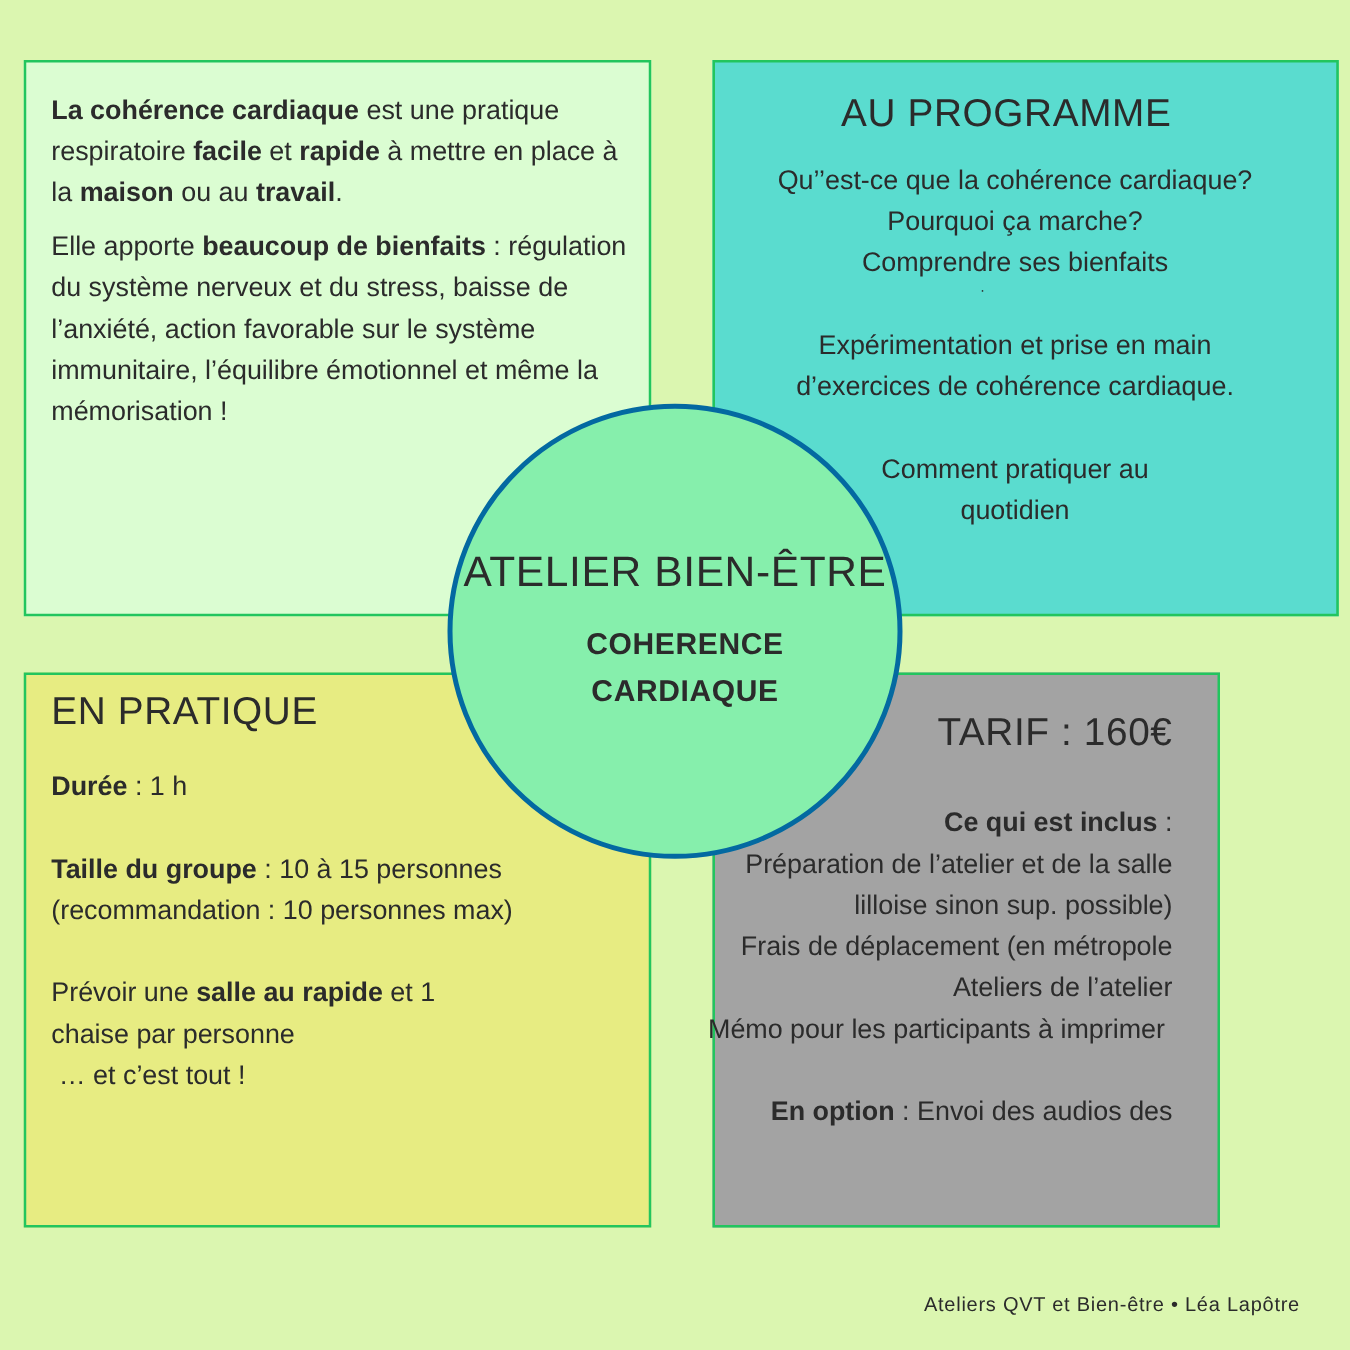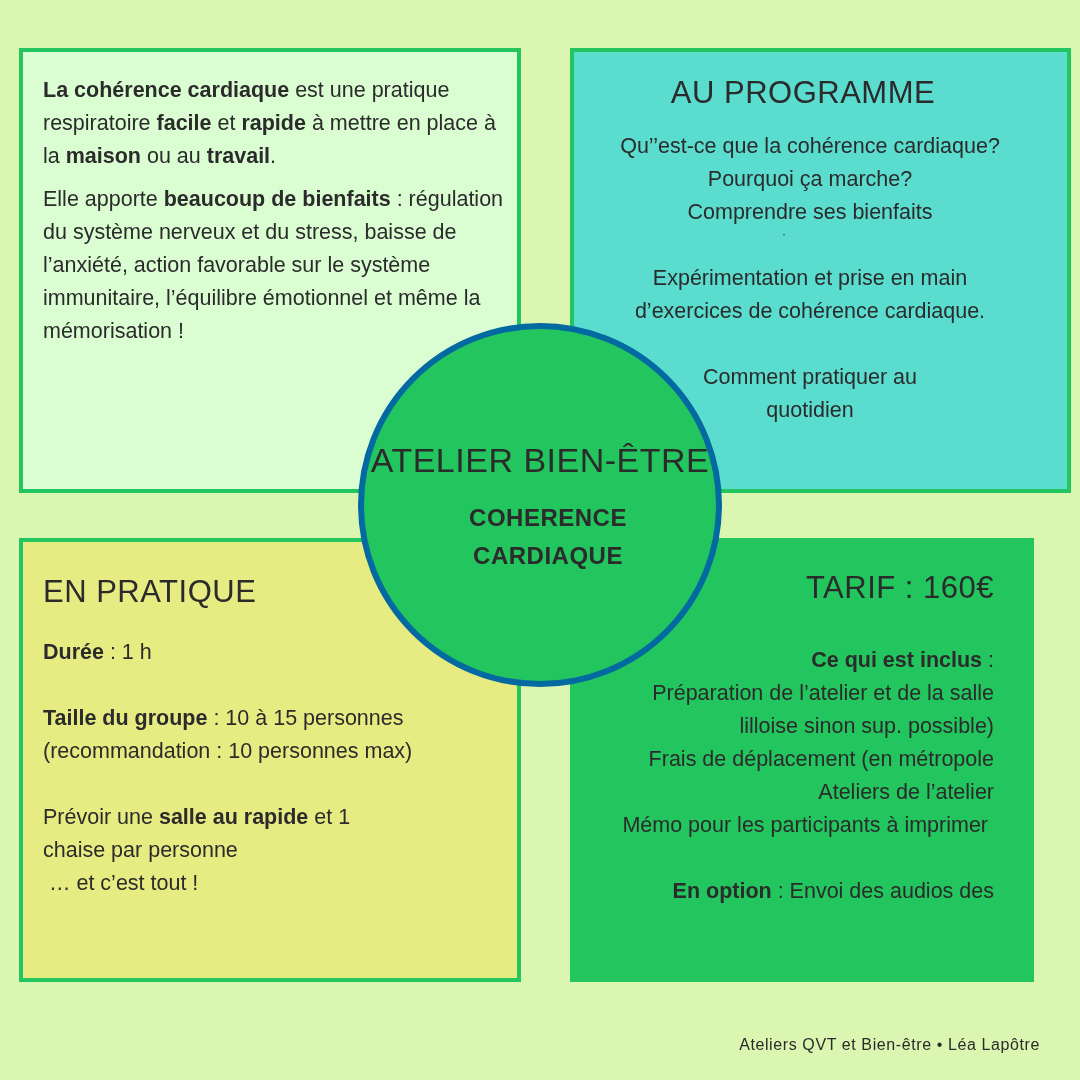--- a/index.html
+++ b/index.html
@@ -4,50 +4,50 @@
 <style>
   html, body { margin:0; padding:0; }
   body {
     width:1080px; height:1080px; position:relative; overflow:hidden;
     background:#dbf6b0;
     font-family:"Liberation Sans", sans-serif;
     color:#2b2b2b;
   }
   .box {
     position:absolute; box-sizing:border-box;
-    border:4px solid #22c55e;
+    border:2px solid #22c55e;
   }
   #box-tl { left:19px; top:48px; width:502px; height:445px; background:#dbfdd2; }
   #box-tr { left:570px; top:48px; width:501px; height:445px; background:#5adccf; }
   #box-bl { left:19px; top:538px; width:502px; height:444px; background:#e7ec82; }
-  #box-br { left:570px; top:538px; width:464px; height:444px; background:#22c55e; }
+  #box-br { left:570px; top:538px; width:406px; height:444px; background:#a3a3a3; }
 
   .body-text { font-size:21.5px; line-height:33px; }
   .p { margin:0; }
   .b { font-weight:bold; }
 
   #tl-content { position:absolute; left:20px; top:22px; width:470px; }
   #tl-content .p + .p { margin-top:10px; }
 
   .heading { font-size:31px; letter-spacing:0.5px; font-weight:normal; margin:0; }
 
   #tr-content { position:absolute; right:22px; top:22px; width:470px; text-align:center; }
   #tr-content .heading { padding-right:14px; margin-bottom:18px; line-height:38px; }
   .dot { display:block; height:33px; line-height:10px; font-size:12px; padding-right:52px; }
   .gap { height:33px; }
 
-  #bl-content { position:absolute; left:20px; top:30px; width:470px; }
+  #bl-content { position:absolute; left:20px; top:9px; width:470px; }
   #bl-content .heading { margin-bottom:24px; line-height:40px; }
 
   #br-content { position:absolute; right:36px; top:26px; width:460px; text-align:right; }
   #br-content .heading { margin-bottom:36px; line-height:40px; }
 
   #circle {
     position:absolute; left:358px; top:323px; width:364px; height:364px;
-    border-radius:50%; background:#22c55e; border:6px solid #0369a1; box-sizing:border-box;
+    border-radius:50%; background:#86efac; border:4px solid #0369a1; box-sizing:border-box;
     text-align:center;
   }
   #circle-sub { position:absolute; top:112px; left:0; right:0; font-size:34px; letter-spacing:0.5px; }
   #circle-title { position:absolute; top:170px; left:16px; right:0; font-size:24px; font-weight:bold; line-height:38px; letter-spacing:0.5px; }
 
   #footer { position:absolute; right:40px; top:1036px; font-size:16px; letter-spacing:0.6px; }
 </style>
 </head>
 <body>
 

